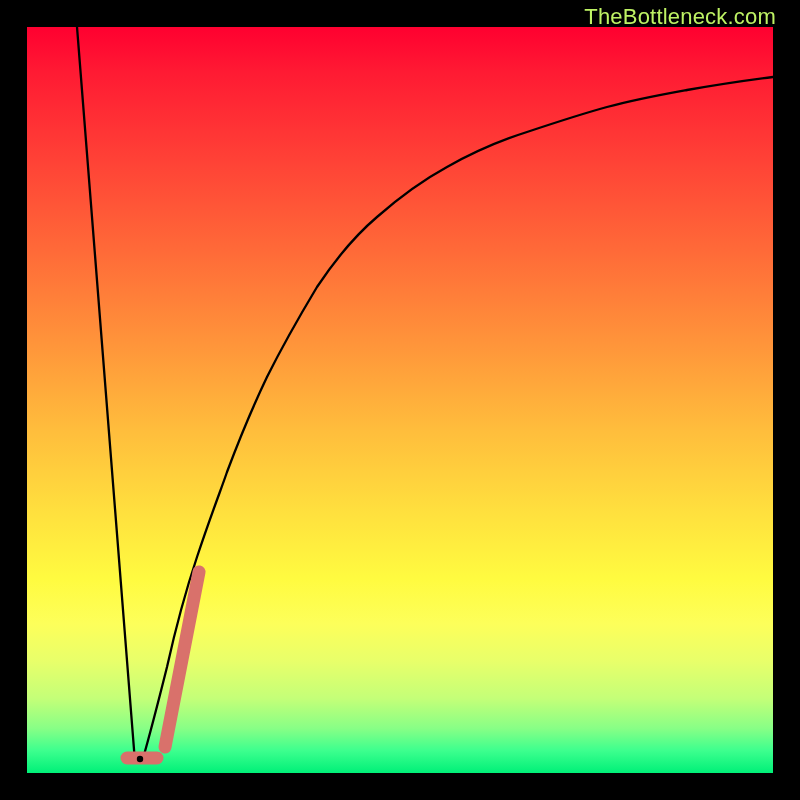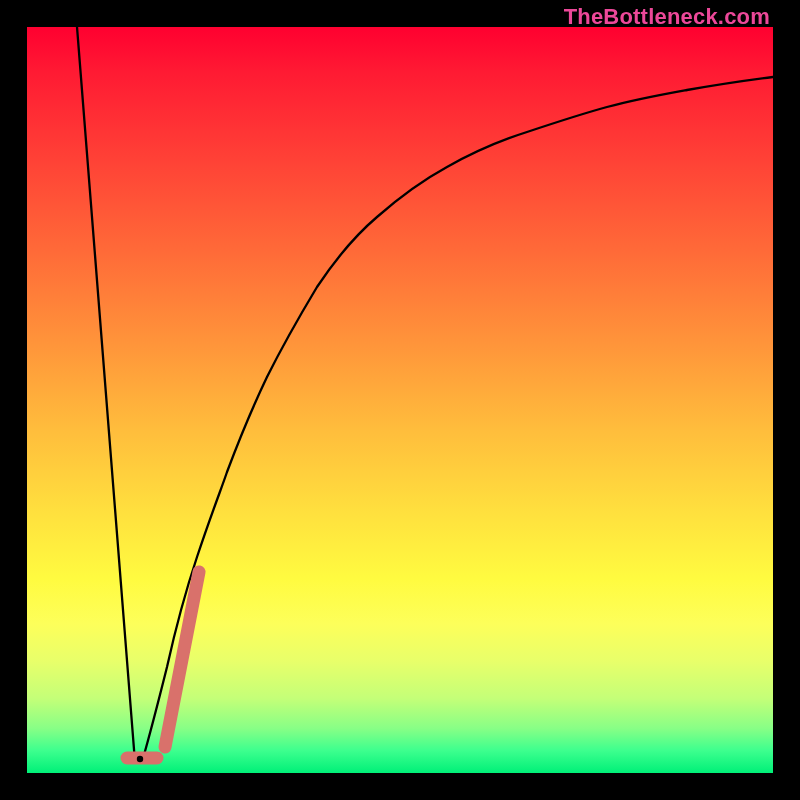--- a/index.html
+++ b/index.html
@@ -38,25 +38,25 @@
       #e8ff6a 85%,
       #c4ff78 90%,
       #88ff86 94%,
       #3dff8e 97%,
       #00f078 100%
     );
   }
   .watermark {
     position: absolute;
     top: 4px;
-    right: 30px;
-    color: #ec4899;
+    right: 24px;
+    color: #bef264;
     font-size: 22px;
     letter-spacing: 0.2px;
-    font-weight: 700;
+    font-weight: 400;
     z-index: 20;
   }
   svg.curves {
     position: absolute;
     left: 0;
     top: 0;
     width: 746px;
     height: 746px;
     display: block;
   }

